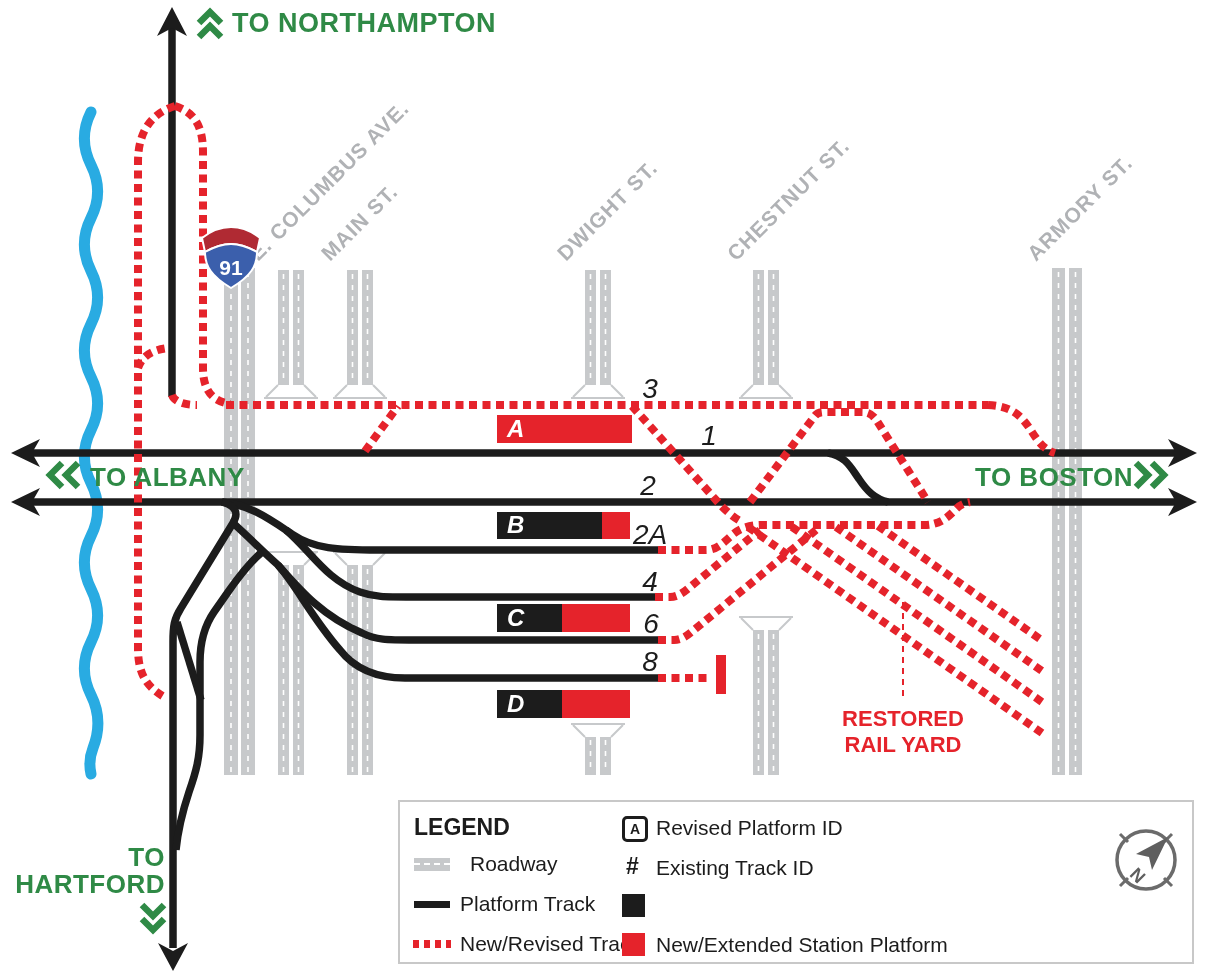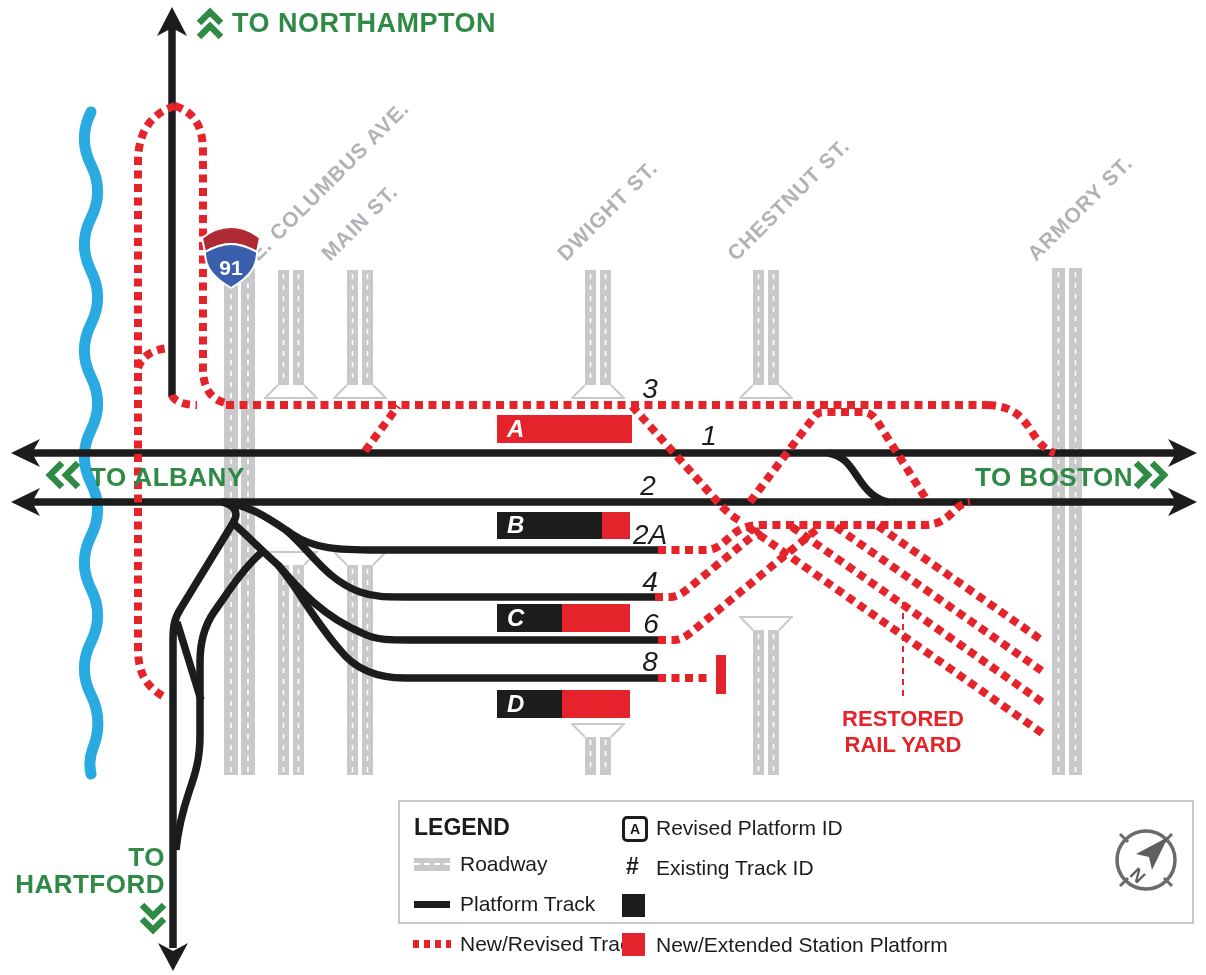--- a/index.html
+++ b/index.html
@@ -10,21 +10,21 @@
   .street-label{fill:#b0b2b5;font-weight:bold;font-size:21px;letter-spacing:1px;}
   .tracknum{fill:#1c1c1c;font-style:italic;font-size:28px;}
   .plat-letter{fill:#ffffff;font-weight:bold;font-style:italic;font-size:24px;}
   .road{fill:#c7c9cb;}
   .roaddash{stroke:#ffffff;stroke-width:1.6;stroke-dasharray:5 6;fill:none;}
   .flare{stroke:#c7c9cb;stroke-width:2;fill:none;}
   .blacktrack{stroke:#1c1c1c;stroke-width:7.5;fill:none;}
   .redtrack{stroke:#e5232b;stroke-width:8;stroke-dasharray:8 5.5;fill:none;}
   .greenchev{stroke:#2f8a46;stroke-width:6.5;fill:none;stroke-linecap:butt;}
   
-  #legend{position:absolute;left:398px;top:800px;width:796px;height:124px;background:#fff;
+  #legend{position:absolute;left:398px;top:800px;width:796px;height:164px;background:#fff;
           border:2px solid #c8c8c8;box-sizing:border-box;color:#1c1c1c;}
   #legend .abs{position:absolute;}
   .leg-title{font-size:23px;font-weight:bold;}
   .leg-label{font-size:21px;white-space:nowrap;}
   .sw-road{width:36px;height:13px;background:#c7c9cb;position:relative;}
   .sw-road div{position:absolute;left:0;top:5px;width:36px;height:0;
                border-top:2px dashed #ffffff;}
   .sw-black{width:36px;height:7px;background:#1c1c1c;}
   .sw-red{width:38px;height:8px;
           background:repeating-linear-gradient(90deg,#e5232b 0 6px,#ffffff 6px 11px);}
@@ -229,21 +229,21 @@
     <text x="903" y="752" text-anchor="middle" fill="#e5232b" font-size="22" font-weight="bold">RAIL YARD</text>
   </g>
 </svg>
 
 <div id="legend">
   <div class="abs leg-title" style="left:14px;top:12px">LEGEND</div>
 
   <div class="abs sw-road" style="left:14px;top:56px">
         <div></div>
       </div>
-  <div class="abs leg-label" style="left:60px;top:50px">Roadway</div>
+  <div class="abs leg-label" style="left:70px;top:50px">Roadway</div>
   <div class="abs sw-black" style="left:14px;top:99px"></div>
   <div class="abs leg-label" style="left:60px;top:90px">Platform Track</div>
   <div class="abs sw-red" style="left:13px;top:138px"></div>
   <div class="abs leg-label" style="left:60px;top:130px">New/Revised Track</div>
 
   <div class="abs plat-id-icon" style="left:222px;top:14px">A</div>
   <div class="abs leg-label" style="left:256px;top:14px">Revised Platform ID</div>
   <div class="abs hash" style="left:226px;top:51px">#</div>
   <div class="abs leg-label" style="left:256px;top:54px">Existing Track ID</div>
   <div class="abs sq-black" style="left:222px;top:92px"></div>

